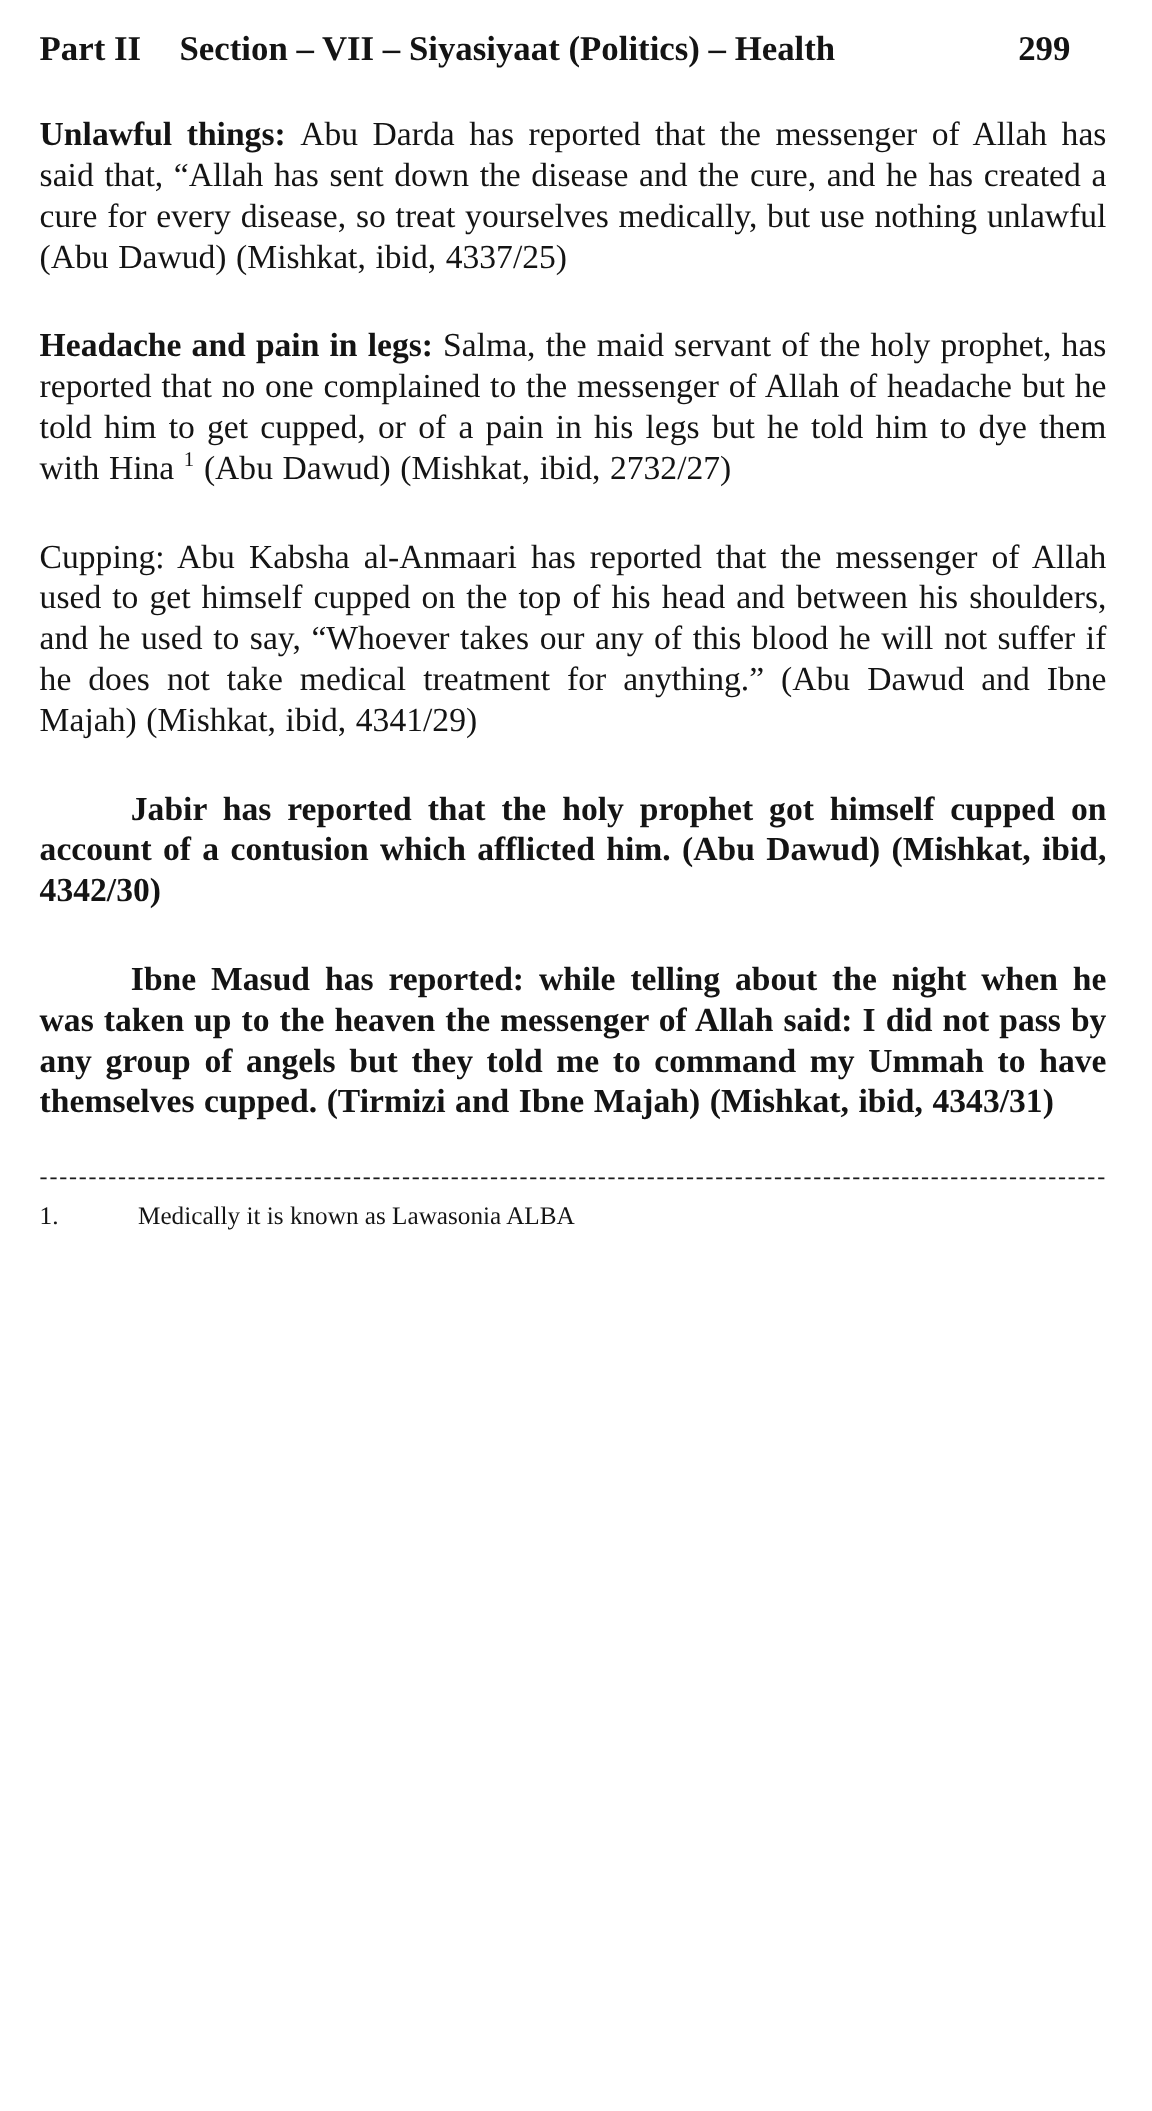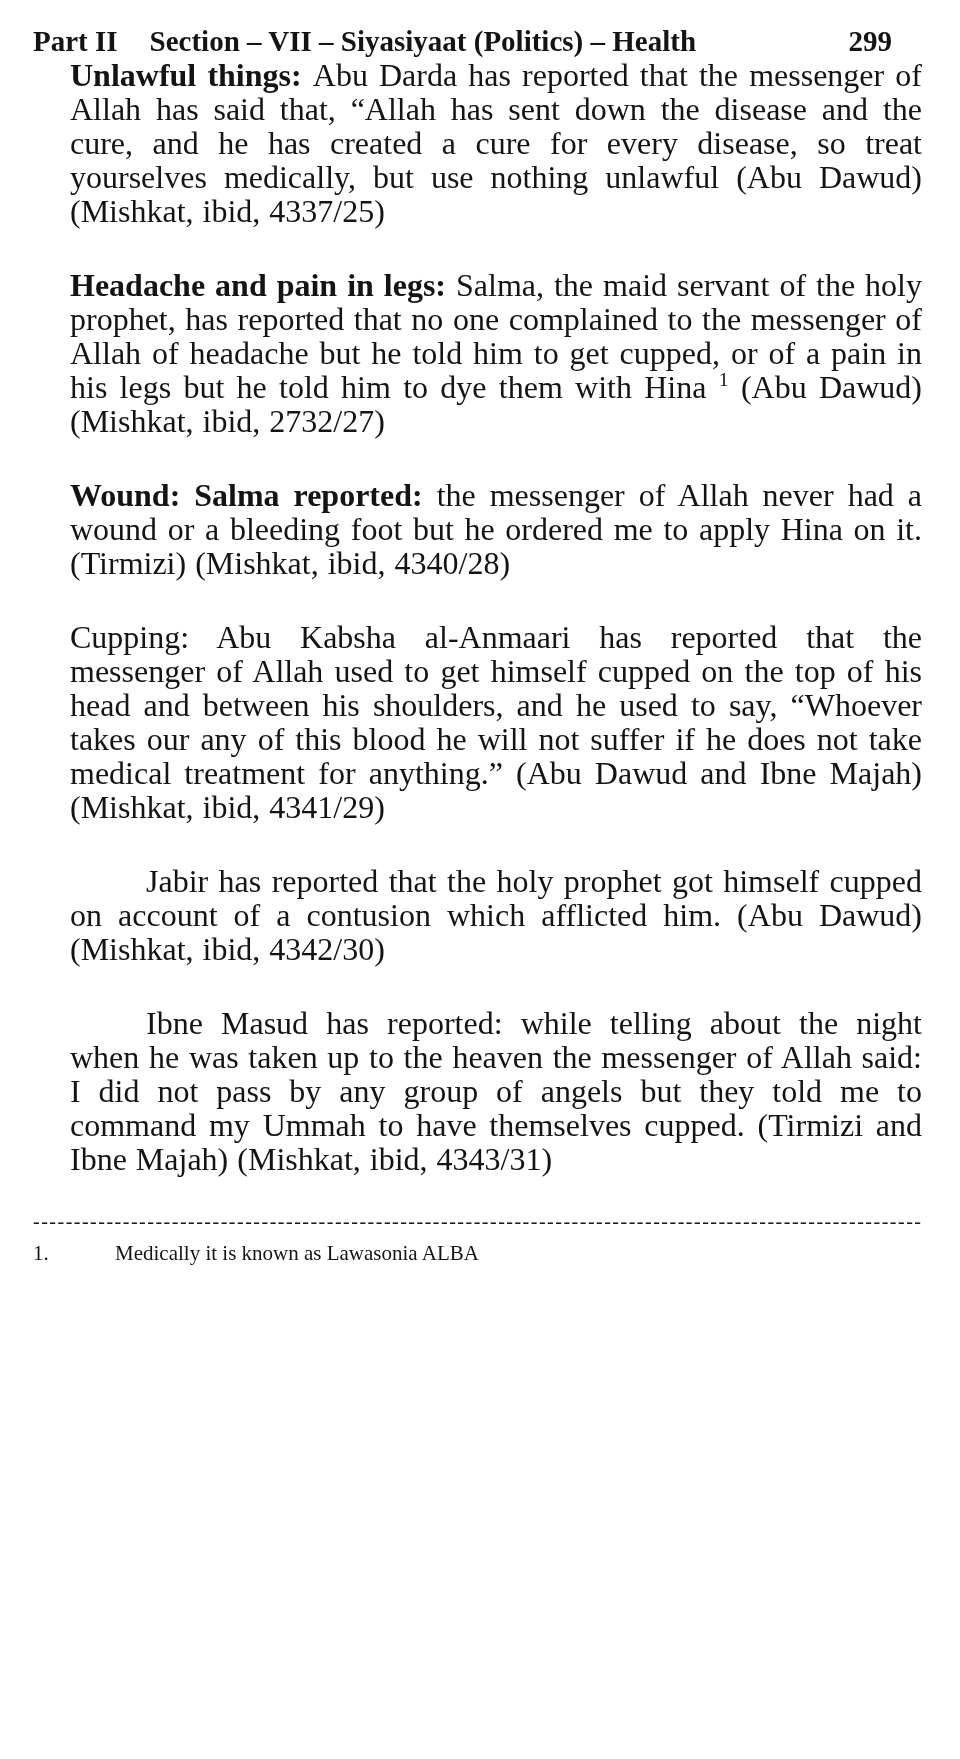--- a/index.html
+++ b/index.html
@@ -15,34 +15,34 @@
     width: 100%;
     height: 100%;
     padding: 24px 38px 0 33px;
   }
   .page-header {
     display: flex;
     align-items: flex-start;
     font-weight: bold;
     font-size: 29px;
     line-height: 34px;
+    margin-bottom: 38px;
   }
   .header-left { display: flex; gap: 32px; }
   .header-spacer { flex: 1; }
   .page-number { padding-right: 30px; }
 
   .page-body p {
-    font-size: 32px;
+    font-size: 28px;
     line-height: 34px;
     text-align: justify;
     margin-bottom: 40px;
     word-spacing: 1px;
-    margin-left: 37px;
   }
-  .page-body p.indent { text-indent: 76px; }
+  .page-body p.indent { text-indent: 76px; font-weight: bold; }
   .bold { font-weight: bold; }
   .sup {
     vertical-align: super;
     font-size: 0.62em;
     line-height: 0;
   }
 
   .footnote-divider {
     font-size: 20px;
     line-height: 22px;
@@ -70,21 +70,20 @@
       <span>Part II</span>
       <span>Section – VII – Siyasiyaat (Politics) – Health</span>
     </span>
     <span class="header-spacer"></span>
     <span class="page-number">299</span>
   </header>
 
   <main class="page-body">
       <p class=""><span class="bold">Unlawful things: </span><span>Abu Darda has reported that the messenger of Allah has said that, “Allah has sent down the disease and the cure, and he has created a cure for every disease, so treat yourselves medically, but use nothing unlawful (Abu Dawud) (Mishkat, ibid, 4337/25)</span></p>
       <p class=""><span class="bold">Headache and pain in legs: </span><span>Salma, the maid servant of the holy prophet, has reported that no one complained to the messenger of Allah of headache but he told him to get cupped, or of a pain in his legs but he told him to dye them with Hina </span><sup class="sup">1</sup><span> (Abu Dawud) (Mishkat, ibid, 2732/27)</span></p>
-      <p class=""><span class="bold">Wound: Salma reported: </span><span>the messenger of Allah never had a wound or a bleeding foot but he ordered me to apply Hina on it. (Tirmizi) (Mishkat, ibid, 4340/28)</span></p>
       <p class=""><span>Cupping: Abu Kabsha al-Anmaari has reported that the messenger of Allah used to get himself cupped on the top of his head and between his shoulders, and he used to say, “Whoever takes our any of this blood he will not suffer if he does not take medical treatment for anything.” (Abu Dawud and Ibne Majah) (Mishkat, ibid, 4341/29)</span></p>
       <p class="indent"><span>Jabir has reported that the holy prophet got himself cupped on account of a contusion which afflicted him. (Abu Dawud) (Mishkat, ibid, 4342/30)</span></p>
       <p class="indent"><span>Ibne Masud has reported: while telling about the night when he was taken up to the heaven the messenger of Allah said: I did not pass by any group of angels but they told me to command my Ummah to have themselves cupped. (Tirmizi and Ibne Majah) (Mishkat, ibid, 4343/31)</span></p>
     </main>
 
   <div class="footnote-divider">------------------------------------------------------------------------------------------------------------------------</div>
 
   <div class="footnote">
     <span class="footnote-number">1.</span>
     <span class="footnote-text">Medically it is known as Lawasonia ALBA</span>

